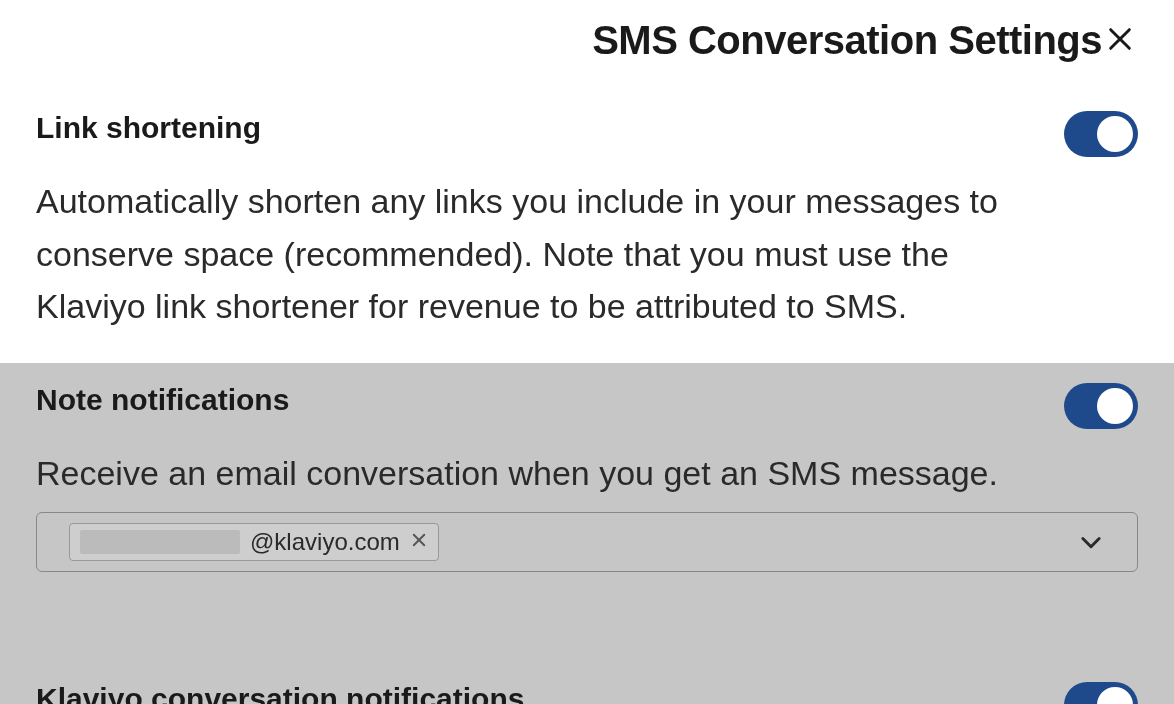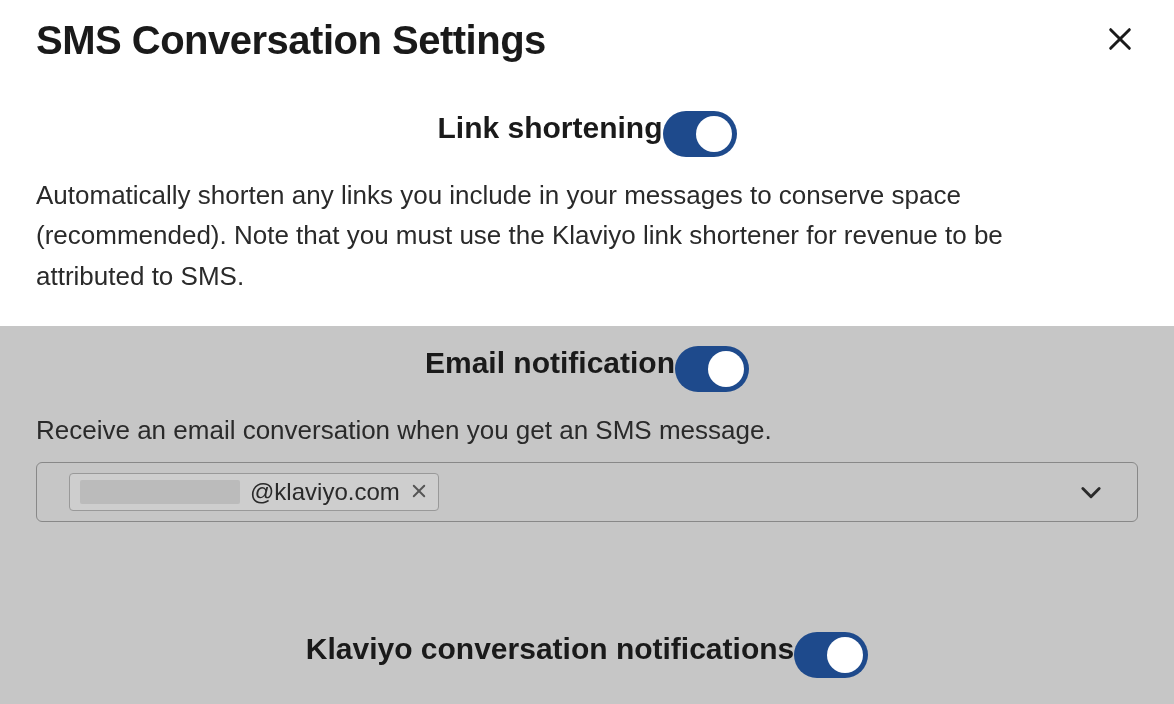--- a/index.html
+++ b/index.html
@@ -17,21 +17,21 @@
     }
     
     .modal {
       width: 100%;
       height: 100%;
       position: relative;
     }
     
     .modal-header {
       display: flex;
-      justify-content: space-between;
+      justify-content: flex-end;
       align-items: center;
       padding: 18px 36px 28px 36px;
     }
     
     .modal-title {
       font-size: 40px;
       font-weight: 700;
       color: #1a1a1a;
       letter-spacing: -0.5px;
     }
@@ -56,21 +56,21 @@
       padding: 20px 36px 30px 36px;
       position: relative;
     }
     
     .section-dimmed {
       background-color: rgba(120, 120, 120, 0.42);
     }
     
     .section-header {
       display: flex;
-      justify-content: center;
+      justify-content: space-between;
       align-items: flex-start;
       margin-bottom: 18px;
     }
     
     .section-title {
       font-size: 30px;
       font-weight: 700;
       color: #1a1a1a;
     }
     
@@ -88,21 +88,21 @@
       position: absolute;
       width: 36px;
       height: 36px;
       background: #fff;
       border-radius: 50%;
       top: 5px;
       right: 5px;
     }
     
     .section-desc {
-      font-size: 26px;
+      font-size: 34px;
       line-height: 1.55;
       color: #2a2a2a;
       max-width: 980px;
     }
     
     .email-select {
       margin-top: 12px;
       border: 1px solid #888;
       border-radius: 6px;
       padding: 10px 32px;
@@ -187,21 +187,21 @@
       <h2 class="section-title">Link shortening</h2>
       <div class="toggle">
         <div class="toggle-knob"></div>
       </div>
     </div>
     <p class="section-desc">Automatically shorten any links you include in your messages to conserve space (recommended). Note that you must use the Klaviyo link shortener for revenue to be attributed to SMS.</p>
   </div>
 
   <div class="section section-dimmed">
     <div class="section-header">
-      <h2 class="section-title">Email notification</h2>
+      <h2 class="section-title">Note notifications</h2>
       <div class="toggle">
         <div class="toggle-knob"></div>
       </div>
     </div>
     <p class="section-desc">Receive an email conversation when you get an SMS message.</p>
 
     <div class="email-select">
       <div class="email-chip">
         <div class="chip-redacted"></div>
         <span class="chip-domain">@klaviyo.com</span>

